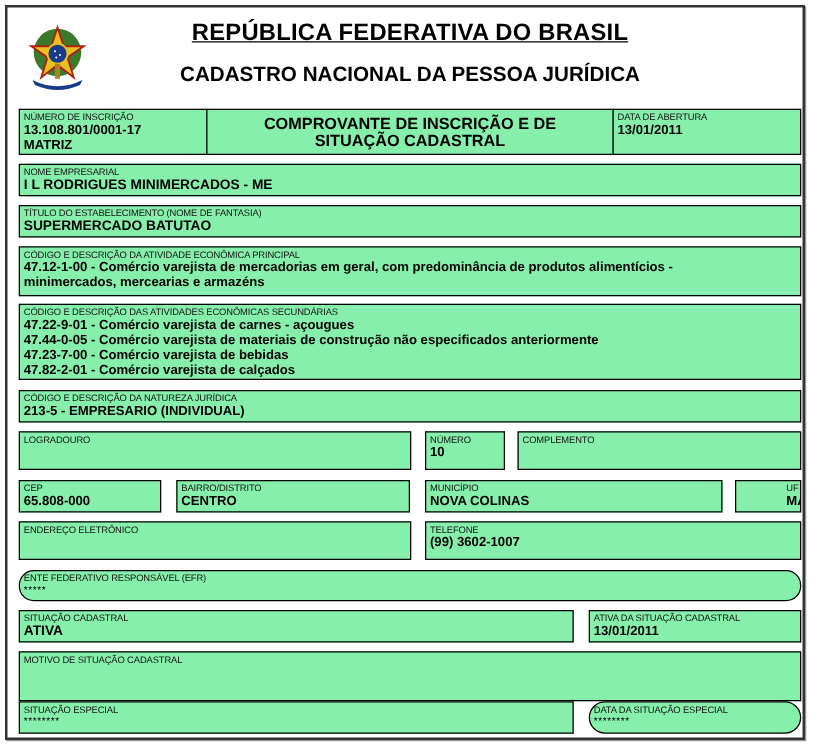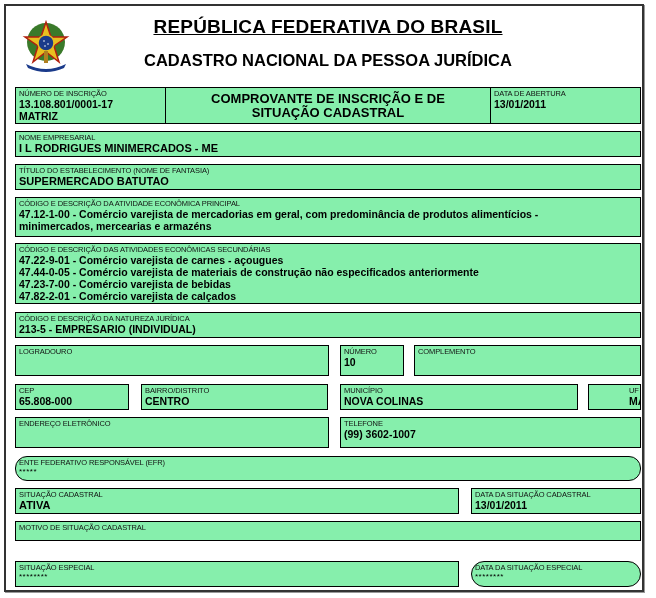--- a/index.html
+++ b/index.html
@@ -130,25 +130,25 @@
 <div class="box" style="left:15px; top:456px; width:626px; height:25px;border-radius:12px;">
   <div class="lbl">ENTE FEDERATIVO RESPONSÁVEL (EFR)</div>
   <div class="val small">*****</div>
 </div>
 
 <div class="box" style="left:15px; top:488px; width:444px; height:26px;">
   <div class="lbl">SITUAÇÃO CADASTRAL</div>
   <div class="val big">ATIVA</div>
 </div>
 <div class="box" style="left:471px; top:488px; width:170px; height:26px;">
-  <div class="lbl">DATA DA SITUAÇÃO CADASTRAL</div>
+  <div class="lbl">ATIVA DA SITUAÇÃO CADASTRAL</div>
   <div class="val">13/01/2011</div>
 </div>
 
-<div class="box" style="left:15px; top:521px; width:626px; height:20px;">
+<div class="box" style="left:15px; top:521px; width:626px; height:40px;">
   <div class="lbl">MOTIVO DE SITUAÇÃO CADASTRAL</div>
   <div class="val"></div>
 </div>
 
 <div class="box" style="left:15px; top:561px; width:444px; height:26px;">
   <div class="lbl">SITUAÇÃO ESPECIAL</div>
   <div class="val small">********</div>
 </div>
 <div class="box" style="left:471px; top:561px; width:170px; height:26px;border-radius:13px;">
   <div class="lbl">DATA DA SITUAÇÃO ESPECIAL</div>

